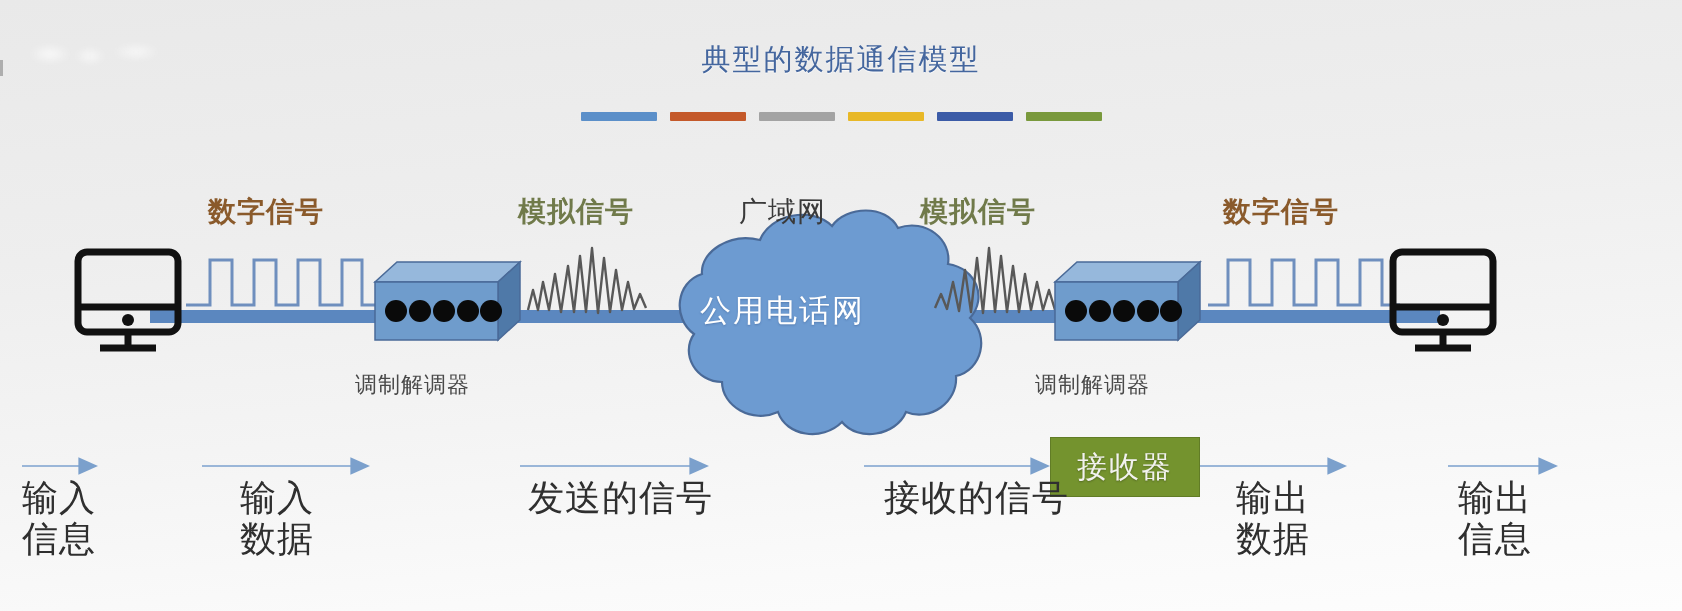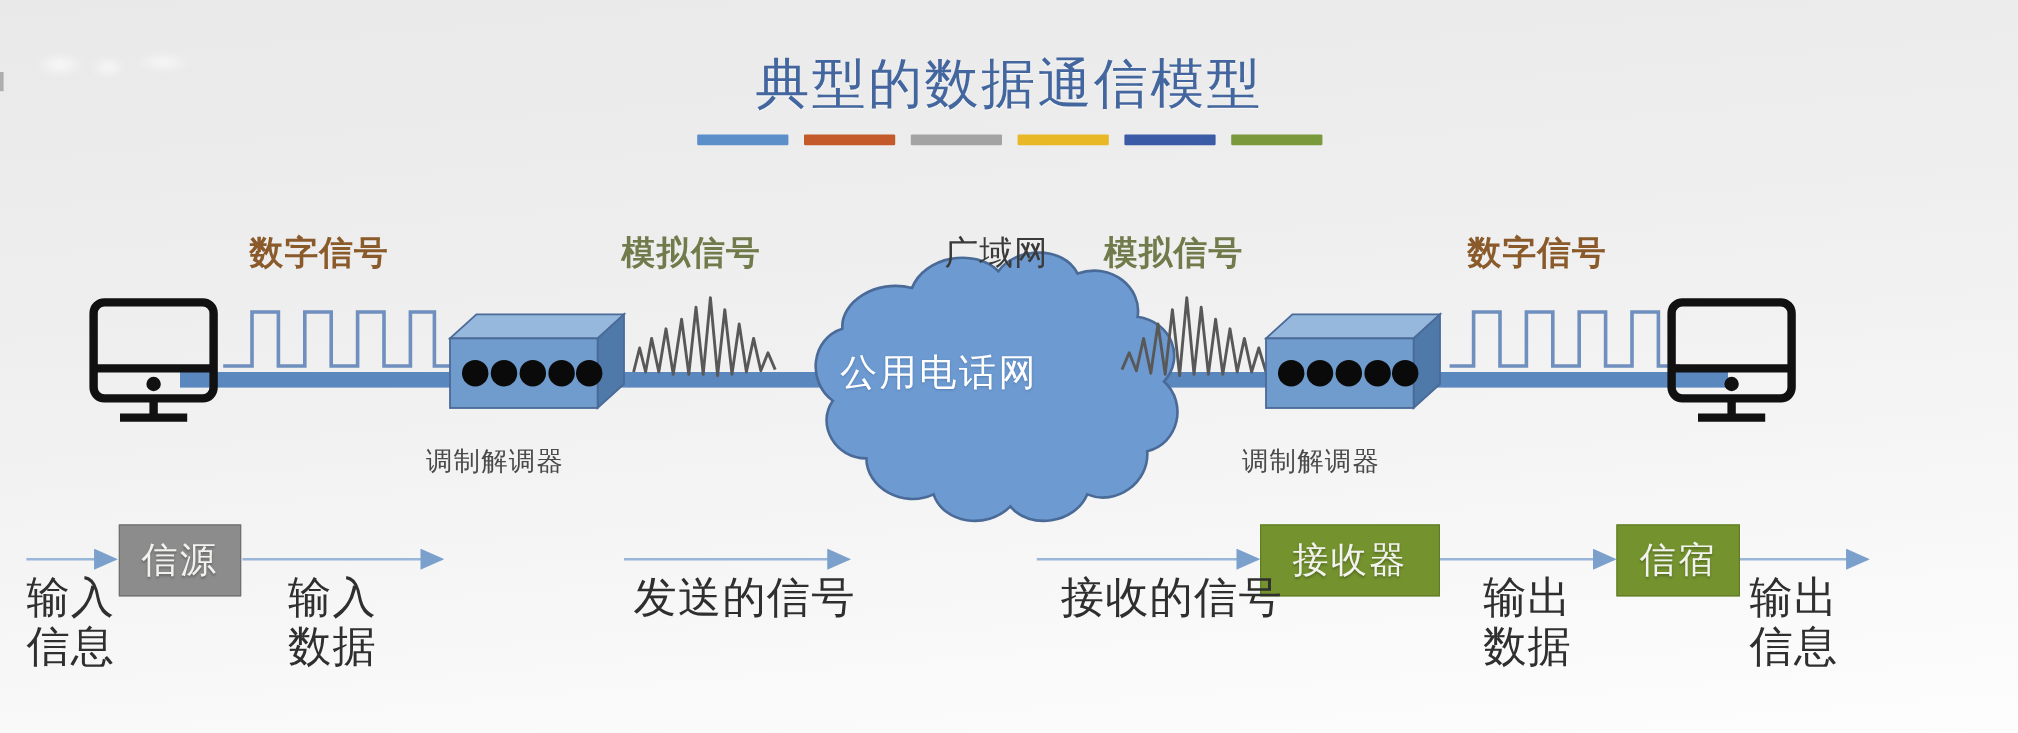--- a/index.html
+++ b/index.html
@@ -39,21 +39,21 @@
     opacity: 0.75;
   }
 
   
   .title {
     position: absolute;
     left: 0;
     top: 40px;
     width: 1682px;
     text-align: center;
-    font-size: 45px;
+    font-size: 29px;
     letter-spacing: 2px;
     color: #44669e;
     font-family: "Liberation Serif", "DejaVu Serif", serif;
     text-shadow: 0 1px 1px rgba(255,255,255,0.8);
   }
   .accent-bars {
     position: absolute;
     top: 112px;
     left: 0;
     width: 1682px;
@@ -77,21 +77,20 @@
     font-size: 28px;
     font-weight: bold;
     letter-spacing: 1px;
   }
   .sig-digital { color: #8a5a2b; }
   .sig-analog  { color: #707a4a; }
   .wan-label {
     font-size: 28px;
     color: #3a3a3a;
     letter-spacing: 1px;
-    margin-left: 48px;
   }
   .modem-label {
     font-size: 22px;
     color: #4a4a4a;
     letter-spacing: 1px;
     margin-top: 28px;
   }
   .flow-note {
     font-size: 36px;
     color: #2f2f2f;
@@ -226,33 +225,27 @@
       </marker>
     </defs>
     <line x1="22" y1="36" x2="96" y2="36" stroke="#9ab6d8" stroke-width="2.2" marker-end="url(#ah)"></line>
     <line x1="202" y1="36" x2="368" y2="36" stroke="#9ab6d8" stroke-width="2.2" marker-end="url(#ah)"></line>
     <line x1="520" y1="36" x2="707" y2="36" stroke="#9ab6d8" stroke-width="2.2" marker-end="url(#ah)"></line>
     <line x1="864" y1="36" x2="1048" y2="36" stroke="#9ab6d8" stroke-width="2.2" marker-end="url(#ah)"></line>
     <line x1="1200" y1="36" x2="1345" y2="36" stroke="#9ab6d8" stroke-width="2.2" marker-end="url(#ah)"></line>
     <line x1="1448" y1="36" x2="1556" y2="36" stroke="#9ab6d8" stroke-width="2.2" marker-end="url(#ah)"></line>
   </svg>
 
-  <div class="flow-box" style="left:99px;top:437px;width:100px;height:58px;background:#8c8c8c;border:1px solid #6f6f6f;">
-    <span>信源</span>
-  </div>
 
 
 
   <div class="flow-box" style="left:1050px;top:437px;width:148px;height:58px;background:#74932e;border:1px solid #617c26;">
     <span>接收器</span>
   </div>
 
-  <div class="flow-box" style="left:1347px;top:437px;width:101px;height:58px;background:#74932e;border:1px solid #617c26;">
-    <span>信宿</span>
-  </div>
 
   <div class="lbl flow-note" style="left:22px;top:478px;width:72px;">
     <div>输入</div>
     <div>信息</div>
   </div>
 
   <div class="lbl flow-note" style="left:240px;top:478px;width:72px;">
     <div>输入</div>
     <div>数据</div>
   </div>

